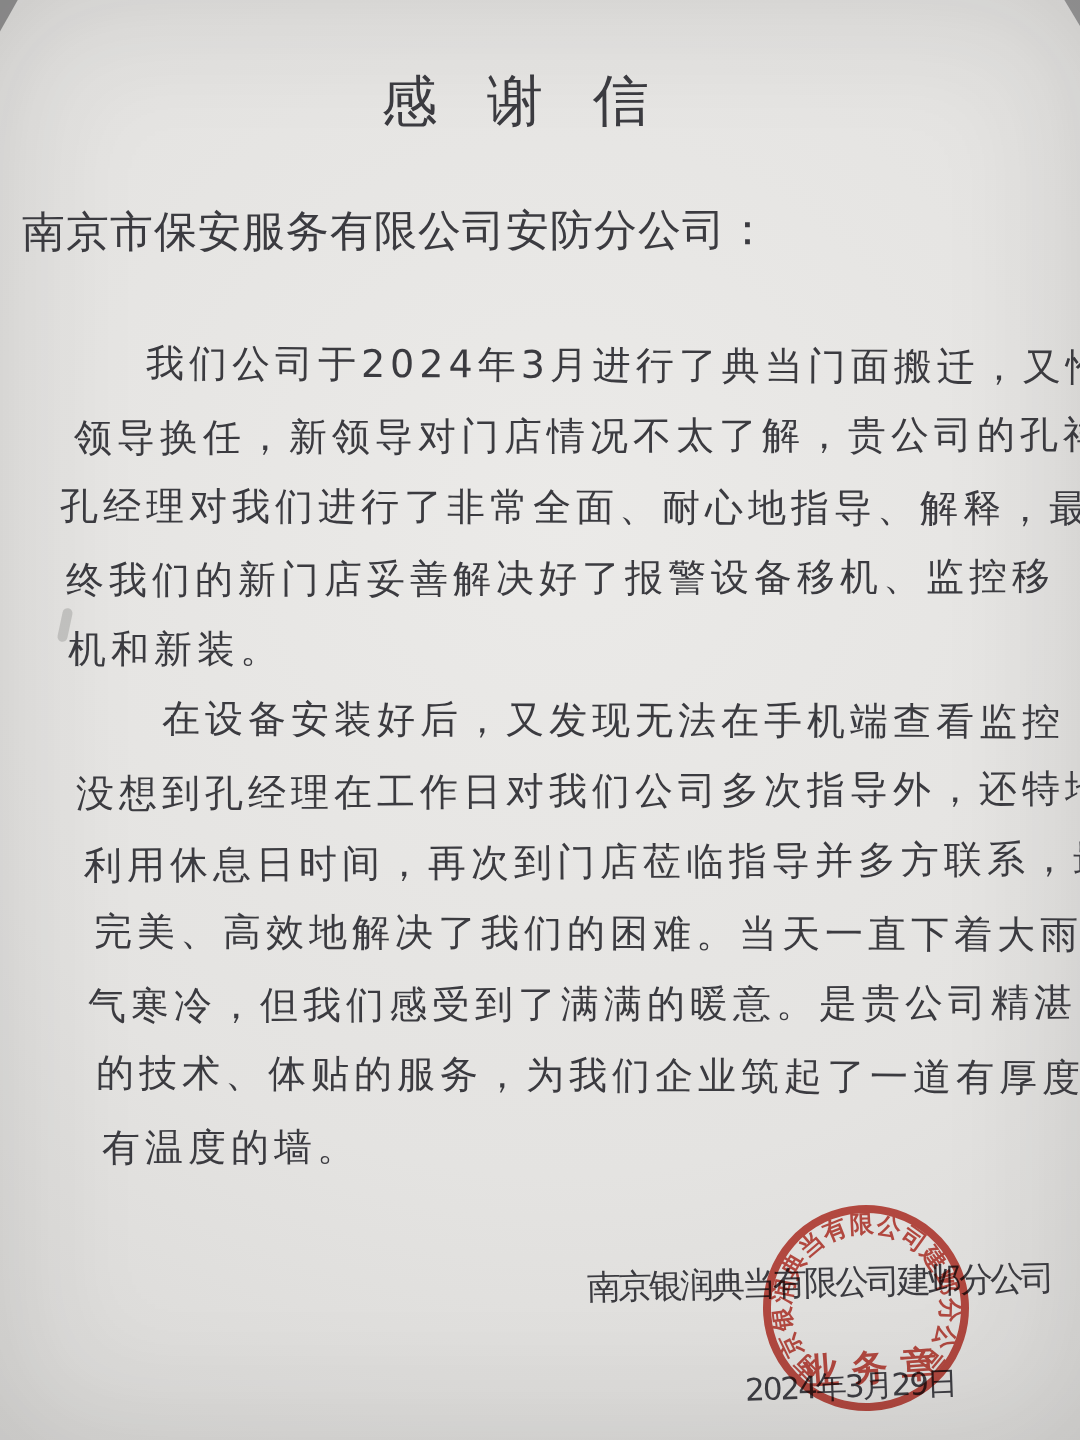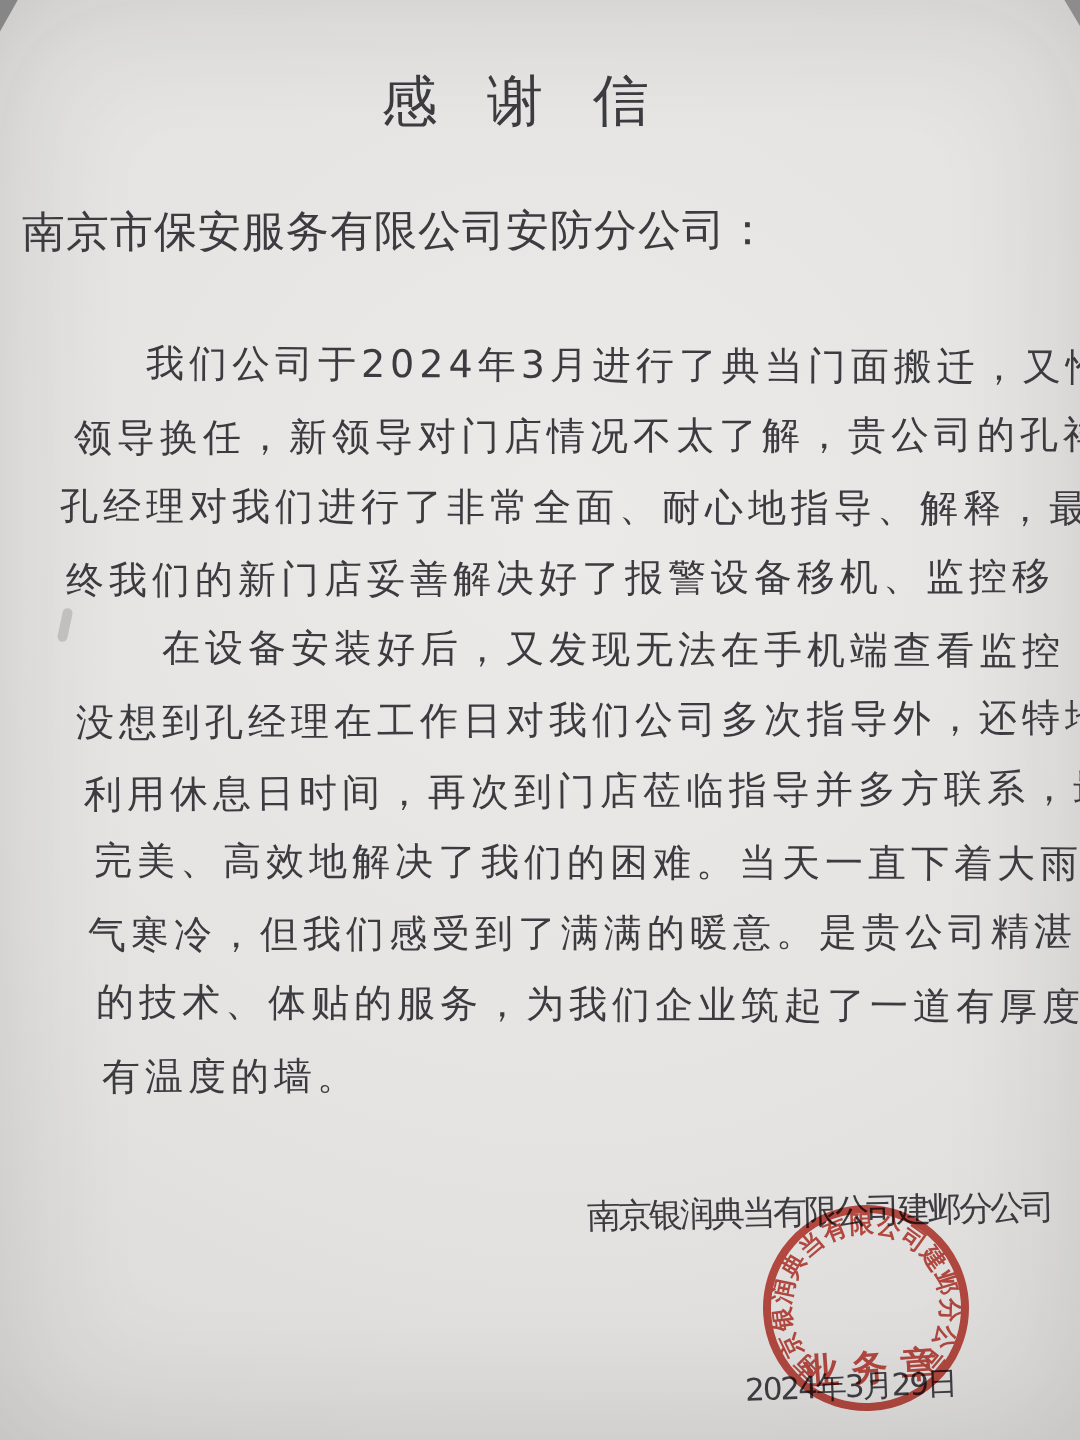--- a/index.html
+++ b/index.html
@@ -128,20 +128,21 @@
 
   <div class="title">感谢信</div>
 
   <div class="salutation">南京市保安服务有限公司安防分公司：</div>
 
   <div class="body-block">
     <div class="line l1">我们公司于2024年3月进行了典当门面搬迁，又恰逢</div>
     <div class="line l2">领导换任，新领导对门店情况不太了解，贵公司的孔祥铭</div>
     <div class="line l3">孔经理对我们进行了非常全面、耐心地指导、解释，最</div>
     <div class="line l4">终我们的新门店妥善解决好了报警设备移机、监控移</div>
+    <div class="line l5">机和新装。</div>
     <div class="line l6">在设备安装好后，又发现无法在手机端查看监控，</div>
     <div class="line l7">没想到孔经理在工作日对我们公司多次指导外，还特地</div>
     <div class="line l8">利用休息日时间，再次到门店莅临指导并多方联系，最后</div>
     <div class="line l9">完美、高效地解决了我们的困难。当天一直下着大雨，天</div>
     <div class="line l10">气寒冷，但我们感受到了满满的暖意。是贵公司精湛</div>
     <div class="line l11">的技术、体贴的服务，为我们企业筑起了一道有厚度、也</div>
     <div class="line l12">有温度的墙。</div>
   </div>
 
   <div class="signature">南京银润典当有限公司建邺分公司</div>

